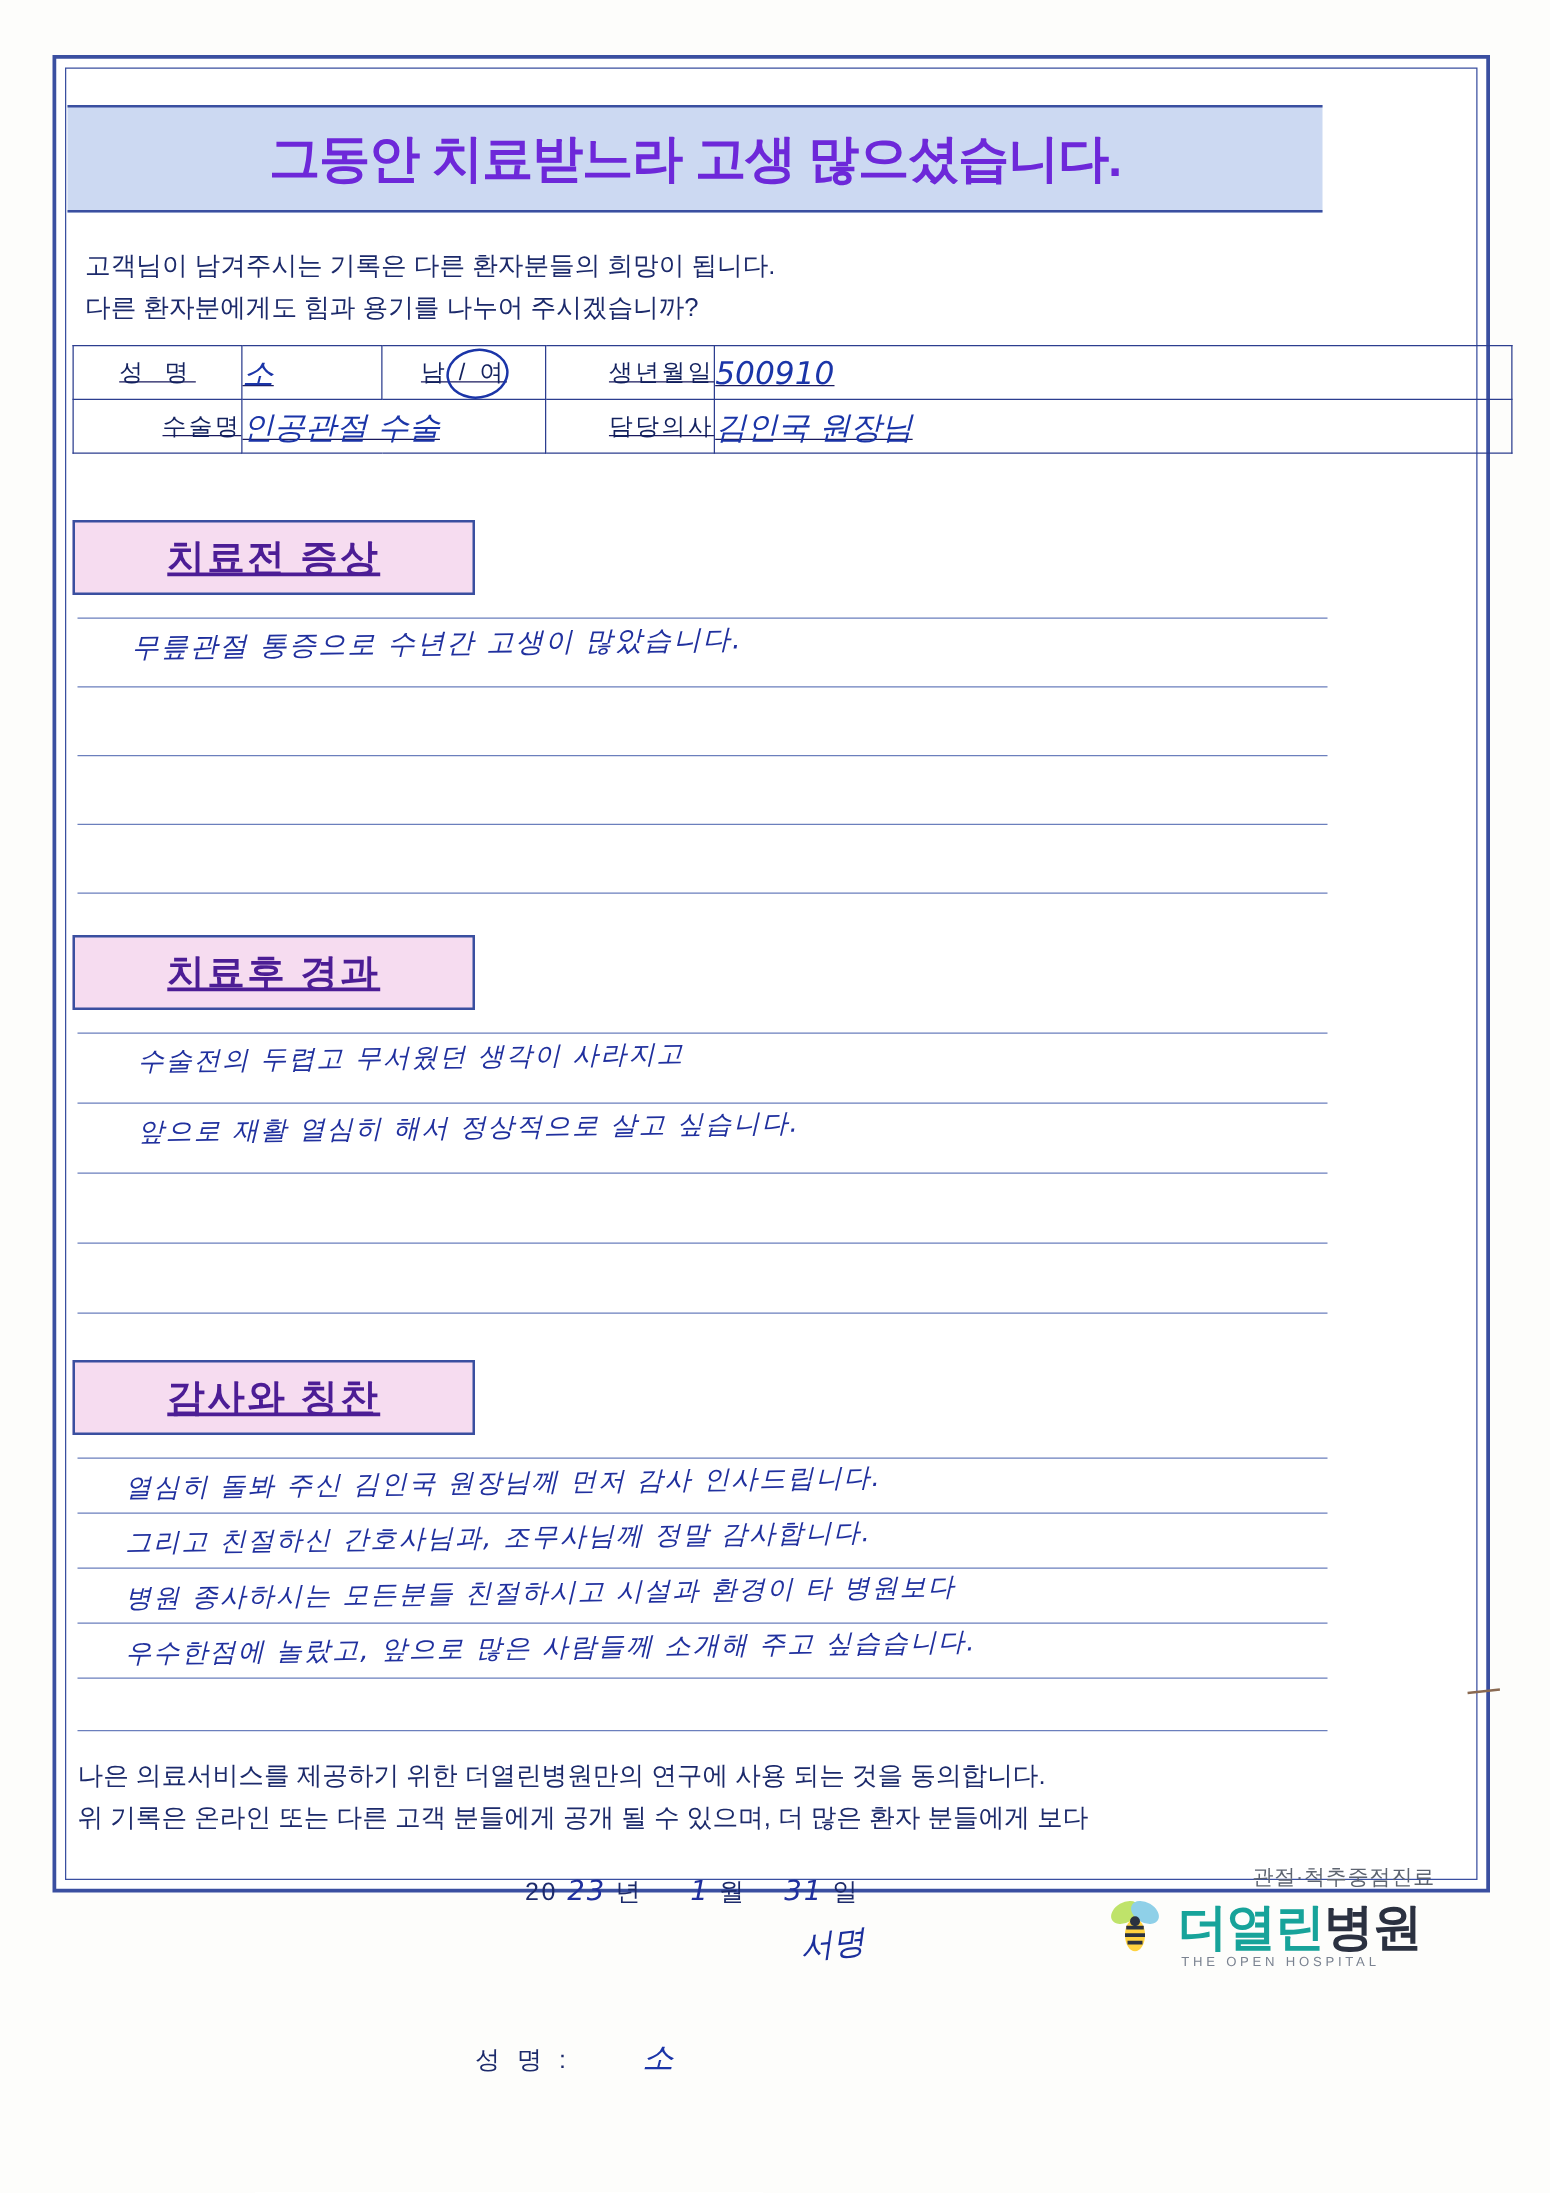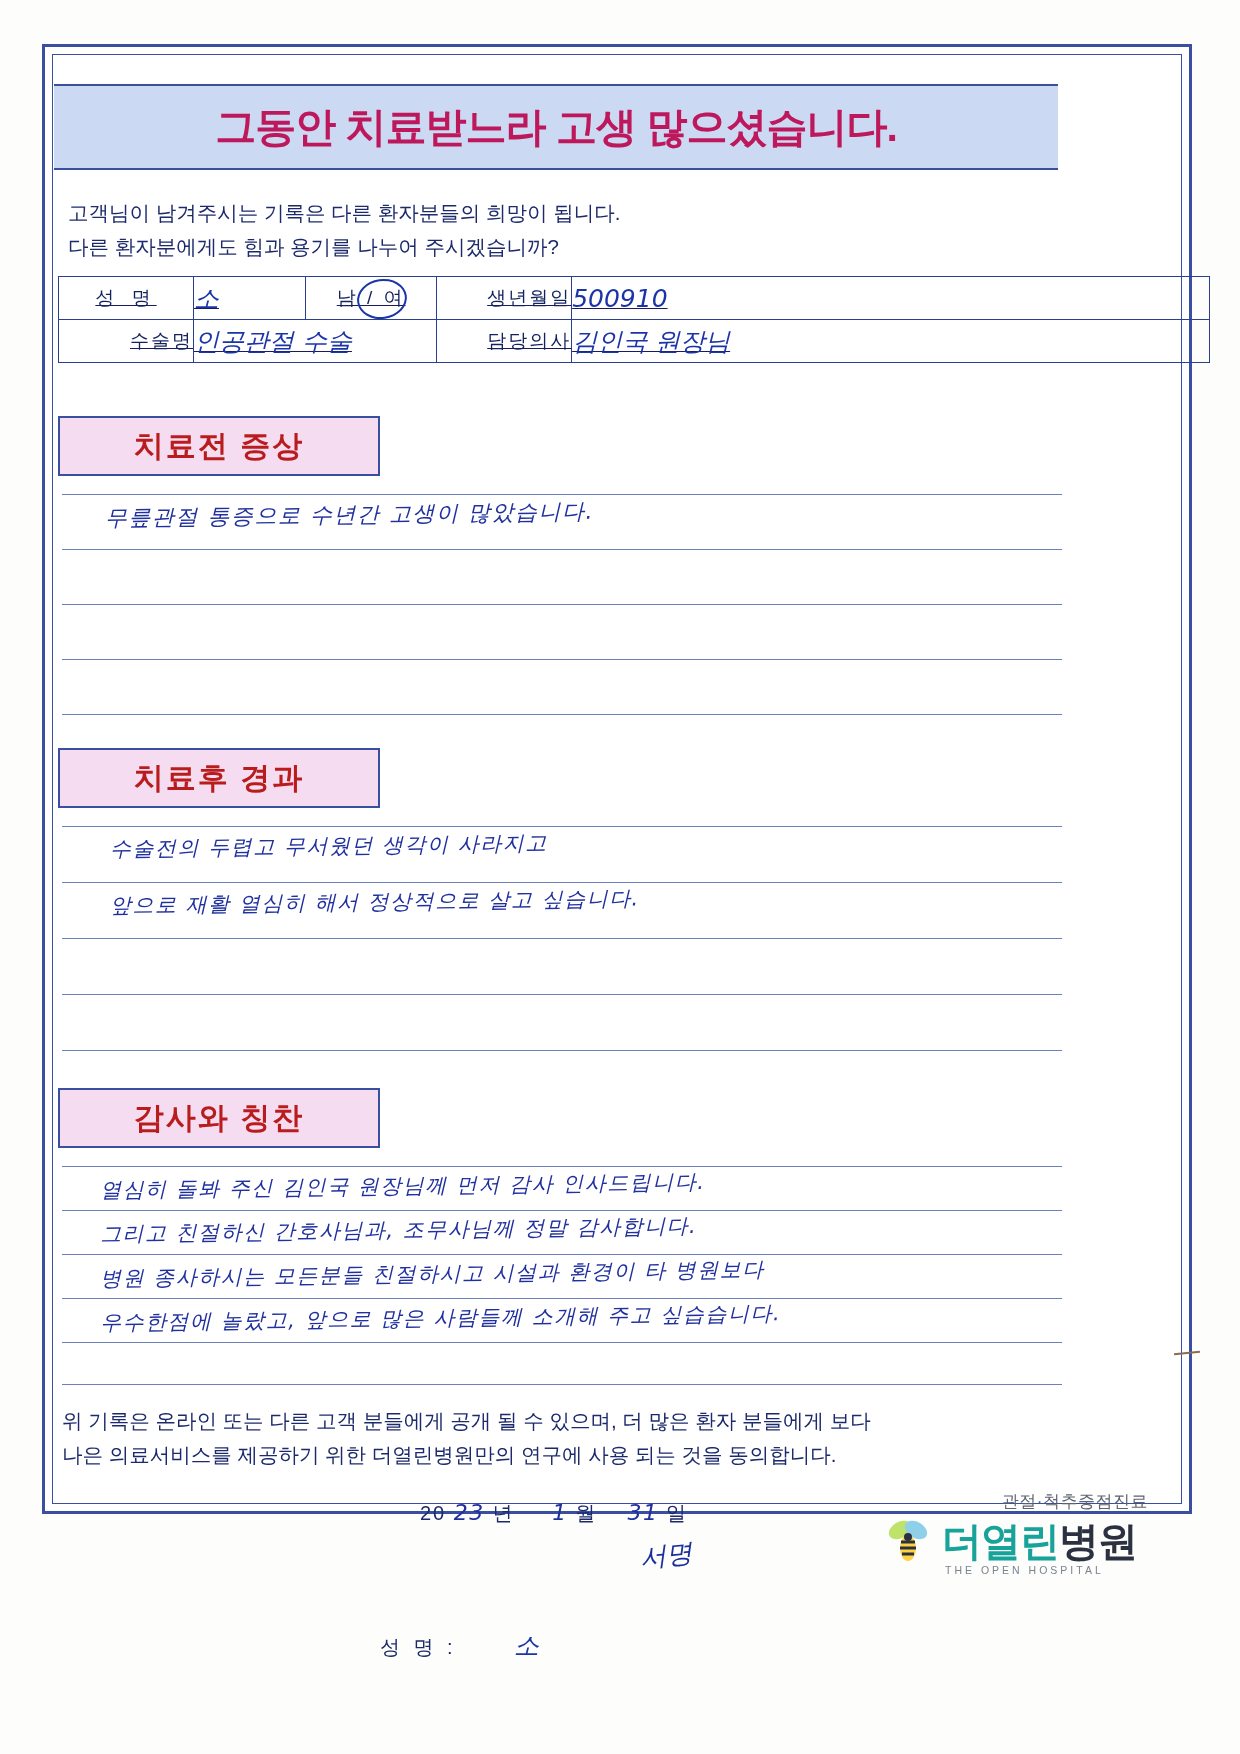--- a/index.html
+++ b/index.html
@@ -49,21 +49,21 @@
     border-top: 2px solid #3a4fa0;
     border-bottom: 2px solid #3a4fa0;
     display: flex;
     align-items: center;
     justify-content: center;
   }
   .banner-title {
     font-size: 41px;
     font-weight: bold;
     letter-spacing: -1px;
-    color: #be185d;
+    color: #6d28d9;
     font-family: "Liberation Sans", "DejaVu Sans", sans-serif;
     white-space: nowrap;
   }
   
   .intro {
     position: absolute;
     left: 68px;
     top: 196px;
     width: 960px;
     font-size: 20.5px;
@@ -125,21 +125,22 @@
   .sec-box {
     position: absolute;
     border: 2px solid #3a4fa0;
     background: #f6dcf0;
     display: flex;
     align-items: center;
     justify-content: center;
     font-size: 30px;
     font-weight: bold;
     letter-spacing: 2px;
-    color: #b91c1c;
+    color: #4c1d95;
+    text-decoration: underline;
   }
   .sec1 { left: 58px; top: 416px; width: 318px; height: 56px; }
   .sec2 { left: 58px; top: 748px; width: 318px; height: 56px; }
   .sec3 { left: 58px; top: 1088px; width: 318px; height: 56px; }
   
   .rules { position: absolute; }
   .rule {
     position: absolute;
     left: 0;
     height: 1px;
@@ -325,22 +326,22 @@
     <div class="rule" style="top:176px;"></div>
     <div class="rule" style="top:218px;"></div>
   </div>
   <div class="hw" style="left:100px; top:1172px;">열심히 돌봐 주신 김인국 원장님께 먼저 감사 인사드립니다.</div>
   <div class="hw" style="left:100px; top:1216px;">그리고 친절하신 간호사님과, 조무사님께 정말 감사합니다.</div>
   <div class="hw" style="left:100px; top:1260px;">병원 종사하시는 모든분들 친절하시고 시설과 환경이 타 병원보다</div>
   <div class="hw" style="left:100px; top:1304px;">우수한점에 놀랐고, 앞으로 많은 사람들께 소개해 주고 싶습습니다.</div>
   <div class="pen-tick"></div>
 
   <div class="consent">
+    <div>나은 의료서비스를 제공하기 위한 더열린병원만의 연구에 사용 되는 것을 동의합니다.</div>
     <div>위 기록은 온라인 또는 다른 고객 분들에게 공개 될 수 있으며, 더 많은 환자 분들에게 보다</div>
-    <div>나은 의료서비스를 제공하기 위한 더열린병원만의 연구에 사용 되는 것을 동의합니다.</div>
   </div>
 
   <div class="dateline">
     <span>20</span>
     <span class="hw">23</span>
     <span>년</span>
     &nbsp;&nbsp;&nbsp;
     <span class="hw">1</span>
     <span>월</span>
     &nbsp;&nbsp;

